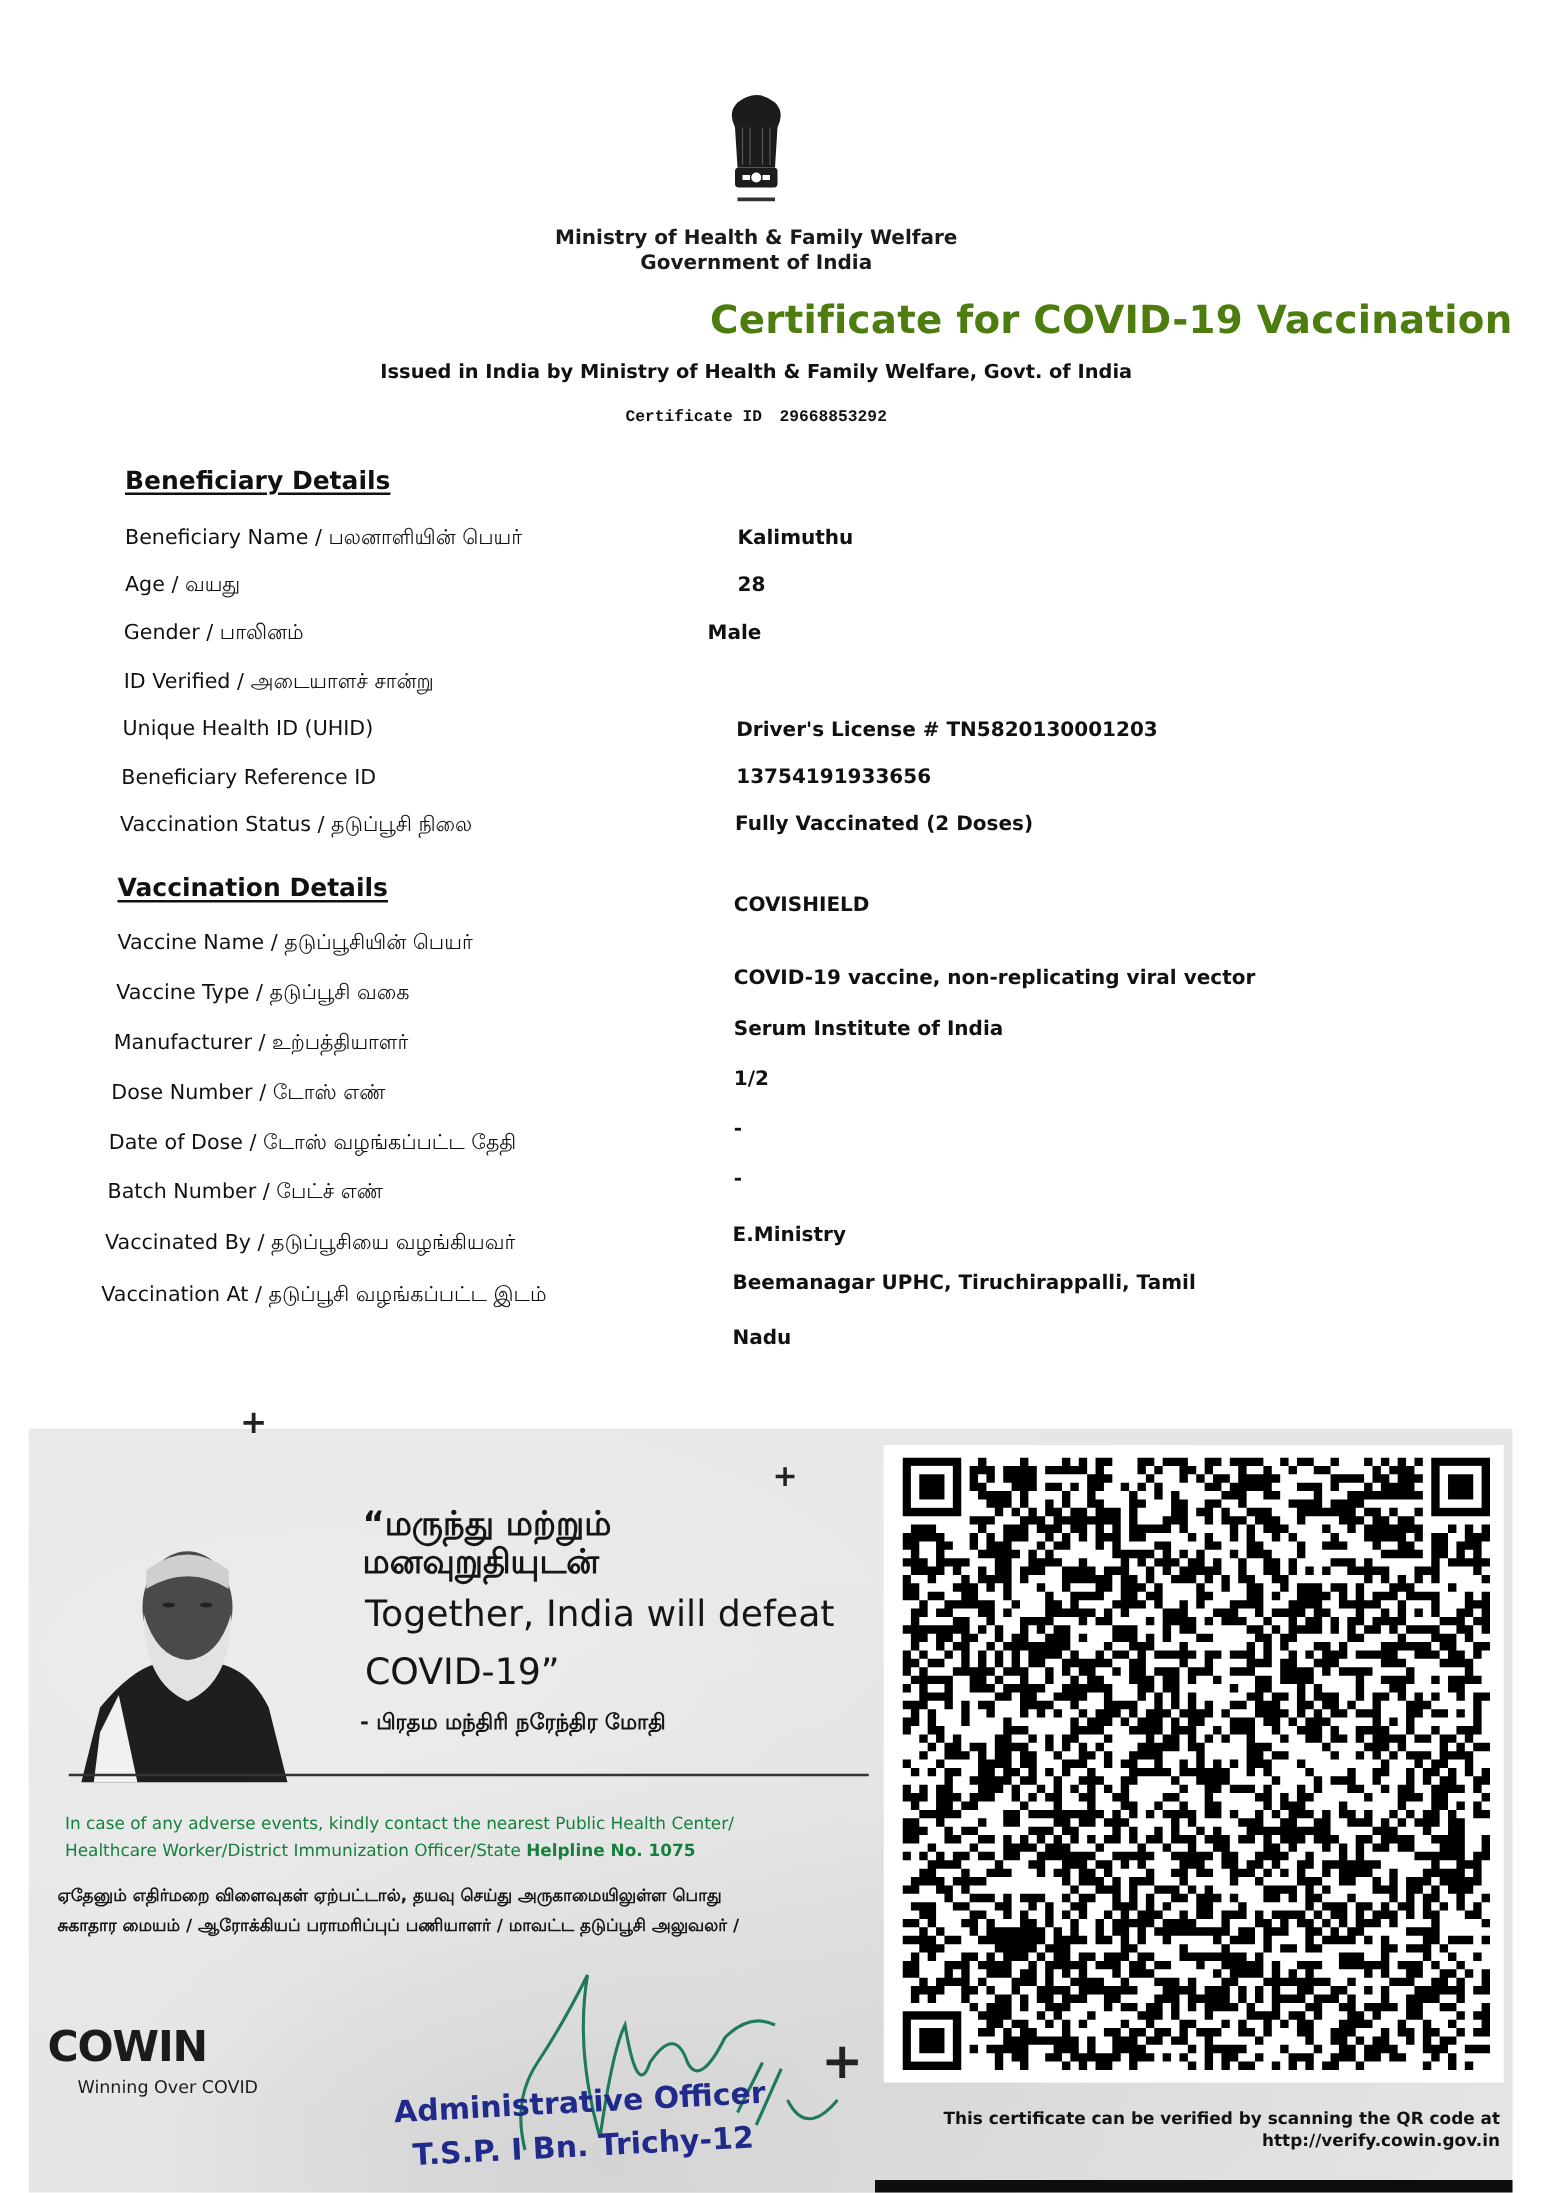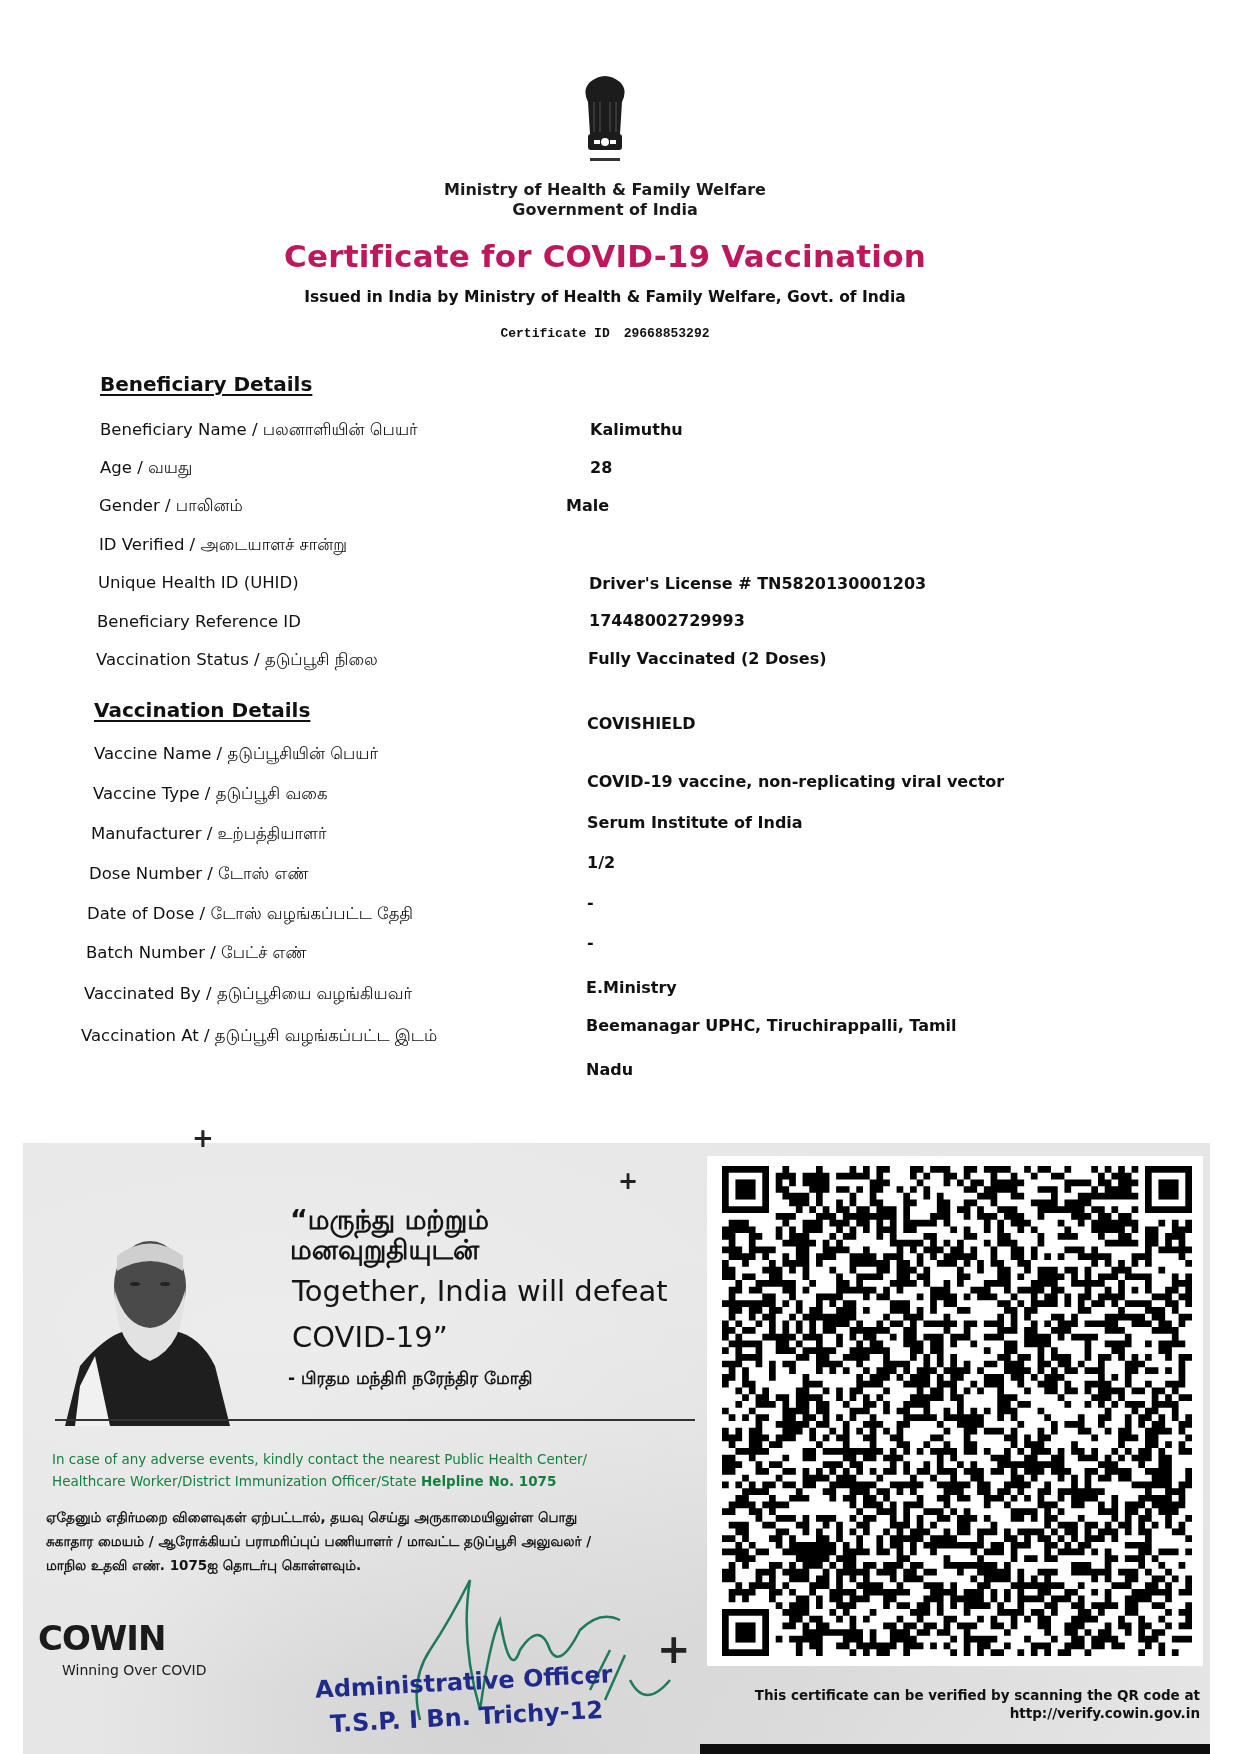--- a/index.html
+++ b/index.html
@@ -5,21 +5,21 @@
   html, body { margin:0; padding:0; }
   body {
     width:1241px; height:1754px; position:relative; overflow:hidden;
     background:#ffffff; color:#111;
     font-family:"DejaVu Sans", "Liberation Sans", sans-serif;
   }
   .abs { position:absolute; }
   
   .emblem { left:572px; top:72px; width:66px; height:100px; }
   .ministry { left:0; width:1210px; text-align:center; font-weight:bold; font-size:16px; color:#1a1a1a; }
-  .title { left:0; width:1210px; text-align:center; top:238px; font-weight:bold; font-size:31px; color:#be185d; letter-spacing:0.2px; }
+  .title { left:0; width:1210px; text-align:right; top:238px; font-weight:bold; font-size:31px; color:#4d7c0f; letter-spacing:0.2px; }
   .issued { left:0; width:1210px; text-align:center; top:288px; font-weight:bold; font-size:15.5px; }
   .certid { left:0; width:1210px; text-align:center; top:326px; font-weight:bold; font-size:13px;font-family:Liberation Mono, monospace; }
   .certid span + span { margin-left:14px; }
 
   .section-h { font-weight:bold; font-size:20px; text-decoration:underline; text-underline-offset:3px; color:#111; }
   .lbl { font-size:16.5px; color:#111; white-space:nowrap; }
   .val { font-size:16px; font-weight:bold; color:#111; white-space:nowrap; }
 
   
   .panel {
@@ -79,21 +79,21 @@
 <div class="abs lbl" style="left:99px; top:496px;">Gender / பாலினம்</div>
 <div class="abs val" style="left:566px; top:496px;">Male</div>
 
 <div class="abs lbl" style="left:99px; top:535px;">ID Verified / அடையாளச் சான்று</div>
 <div class="abs val" style="left:589px; top:534px;margin-top:40px;">Driver's License # TN5820130001203</div>
 
 <div class="abs lbl" style="left:98px; top:573px;">Unique Health ID (UHID)</div>
 <div class="abs val" style="left:589px; top:573px;"></div>
 
 <div class="abs lbl" style="left:97px; top:612px;">Beneficiary Reference ID</div>
-<div class="abs val" style="left:589px; top:611px;">17448002729993</div>
+<div class="abs val" style="left:589px; top:611px;">13754191933656</div>
 
 <div class="abs lbl" style="left:96px; top:650px;">Vaccination Status / தடுப்பூசி நிலை</div>
 <div class="abs val" style="left:588px; top:649px;">Fully Vaccinated (2 Doses)</div>
 
 <div class="abs section-h" style="left:94px; top:698px;">Vaccination Details</div>
 
 <div class="abs lbl" style="left:94px; top:744px;">Vaccine Name / தடுப்பூசியின் பெயர்</div>
 <div class="abs val" style="left:587px; top:714px;">COVISHIELD</div>
 
 <div class="abs lbl" style="left:93px; top:784px;">Vaccine Type / தடுப்பூசி வகை</div>
@@ -143,21 +143,20 @@
 <div class="abs quote-by">- பிரதம மந்திரி நரேந்திர மோதி</div>
 <div class="abs divider"></div>
 
 <div class="abs adverse-en">
   <div>In case of any adverse events, kindly contact the nearest Public Health Center/</div>
   <div><span>Healthcare Worker/District Immunization Officer/State </span><b>Helpline No. 1075</b></div>
 </div>
 <div class="abs adverse-ta">
   <div>ஏதேனும் எதிர்மறை விளைவுகள் ஏற்பட்டால், தயவு செய்து அருகாமையிலுள்ள பொது</div>
   <div>சுகாதார மையம் / ஆரோக்கியப் பராமரிப்புப் பணியாளர் / மாவட்ட தடுப்பூசி அலுவலர் /</div>
-  <div>மாநில உதவி எண். 1075ஐ தொடர்பு கொள்ளவும்.</div>
 </div>
 
 <div class="abs cowin">COWIN</div>
 <div class="abs cowin-tag">Winning Over COVID</div>
 
 <svg class="abs signature" viewBox="0 0 300 170">
   <path d="M30 160 Q20 120 40 90 M40 90 Q60 60 80 20 Q70 80 90 150 M90 150 Q100 80 110 60 Q120 120 130 90 Q150 60 160 90 Q170 110 190 70 Q210 50 230 60 M200 130 L220 90 M215 140 L235 95 M240 120 Q255 150 280 120" fill="none" stroke="#1f7a5a" stroke-width="2.5"></path>
 </svg>
 <div class="abs plus" style="left:657px; top:1626px; font-size:40px;">+</div>
 <div class="abs stamp1">Administrative Officer</div>

